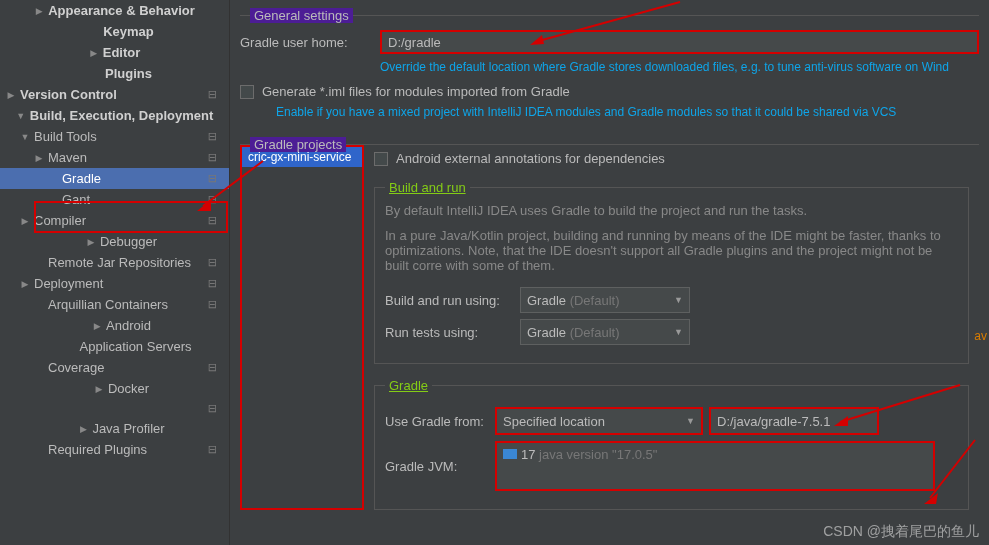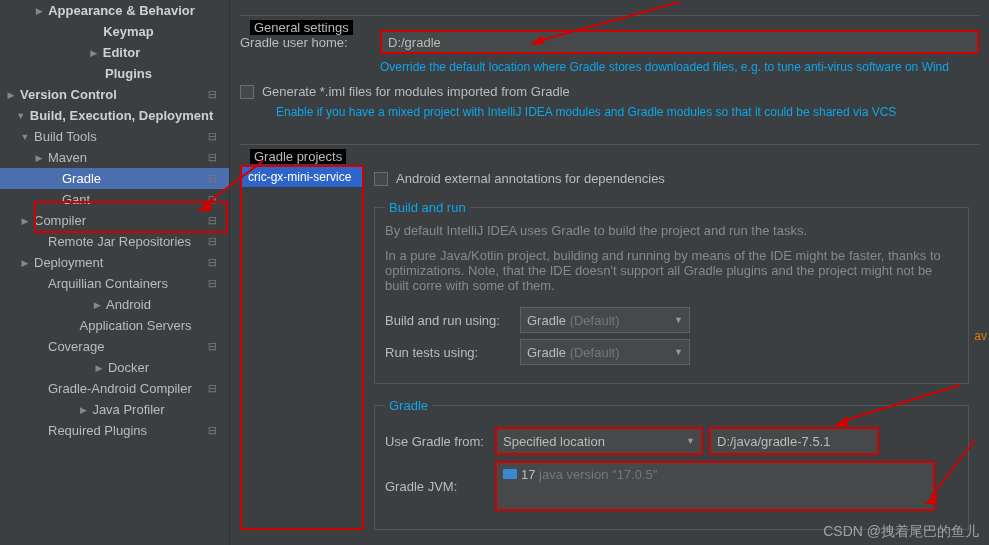--- a/index.html
+++ b/index.html
@@ -13,41 +13,41 @@
 .arrow.down::before { content: "▼"; }
 .arrow.right::before { content: "▶"; }
 .arrow.none::before { content: ""; }
 .bold { font-weight: bold; color: #d0d0d0; }
 .lock { color: #777; font-size: 11px; margin-left: auto; padding-right: 6px; }
 .pad-0 { padding-left: 6px; }
 .pad-1 { padding-left: 20px; }
 .pad-2 { padding-left: 34px; }
 .pad-3 { padding-left: 48px; }
 .main { flex: 1; padding: 0 10px; position: relative; }
-.fieldset-label { color: #bbb; position: relative; top: 12px; left: 10px; background: #000000; padding: 0 4px; font-size: 13px; }
+.fieldset-label { color: #bbb; position: relative; top: 0; left: 10px; background: #4c1d95; padding: 0 4px; font-size: 13px; }
 .fs-line { border-top: 1px solid #555; margin-top: -8px; }
 .section { margin-top: 8px; }
 .row { display: flex; align-items: center; margin: 6px 0; }
 .label { width: 140px; color: #bbb; }
 .input { background: #45494a; border: 1px solid #5e6060; color: #bbb; padding: 3px 6px; height: 24px; font-size: 13px; }
 .help { color: #0ea5e9; font-size: 12px; margin-left: 140px; }
 .cb { width: 14px; height: 14px; background: #43494a; border: 1px solid #6c6c6c; margin-right: 8px; }
-.gp-body { display: flex; margin-top: 20px; }
+.gp-body { display: flex; margin-top: 0; }
 .proj-list { width: 124px; border: 2px solid #d40000; }
 .proj-item { background: #2f65ca; color: #fff; padding: 3px 6px; font-size: 12px; }
 .proj-detail { flex: 1; padding: 0 10px; }
 .sub-label { width: 135px; color: #bbb; }
 .combo { background: #45494a; border: 1px solid #5e6060; color: #bbb; padding: 12px 6px; height: 24px; display: flex; align-items: center; justify-content: space-between; min-width: 150px; }
 .combo .dim { color: #777; }
 .caret { font-size: 9px; color: #999; }
 .redbox { border: 2px solid #d40000; }
 .arrow-annot { position: absolute; pointer-events: none; }
 .watermark { position: absolute; bottom: 4px; right: 10px; color: #d0d0d0aa; font-size: 14px; }
 fieldset { border: 1px solid #555; padding: 8px 10px 12px; margin-top: 14px; }
-legend { color: #0ea5e9; padding: 0 4px; }
+legend { color: #84cc16; padding: 0 4px; text-decoration: underline; }
 .grad-text { color: #888; }
 .jvm-ico { width: 14px; height: 10px; background: #3a87d4; display: inline-block; margin-right: 4px; }
 .rt-text { position: absolute; right: 2px; top: 329px; color: #d97c00; font-size: 12px; }
 </style>
 </head>
 <body>
 
 <div class="container">
   <div class="sidebar" id="sidebar">
       <div class="tree-item pad-0">
@@ -93,20 +93,24 @@
       <div class="tree-item pad-3">
         <span class="arrow none"></span>
         <span>Gant</span>
         <span class="lock">⊟</span>
       </div>
       <div class="tree-item pad-1">
         <span class="arrow right"></span>
         <span>Compiler</span>
         <span class="lock">⊟</span>
       </div>
+      <div class="tree-item pad-1">
+        <span class="arrow right"></span>
+        <span>Debugger</span>
+      </div>
       <div class="tree-item pad-2">
         <span class="arrow none"></span>
         <span>Remote Jar Repositories</span>
         <span class="lock">⊟</span>
       </div>
       <div class="tree-item pad-1">
         <span class="arrow right"></span>
         <span>Deployment</span>
         <span class="lock">⊟</span>
       </div>
@@ -127,21 +131,20 @@
         <span class="arrow none"></span>
         <span>Coverage</span>
         <span class="lock">⊟</span>
       </div>
       <div class="tree-item pad-1">
         <span class="arrow right"></span>
         <span>Docker</span>
       </div>
       <div class="tree-item pad-2">
         <span class="arrow none"></span>
-        <span>Gradle-Android Compiler</span>
         <span class="lock">⊟</span>
       </div>
       <div class="tree-item pad-1">
         <span class="arrow right"></span>
         <span>Java Profiler</span>
       </div>
       <div class="tree-item pad-2">
         <span class="arrow none"></span>
         <span>Required Plugins</span>
         <span class="lock">⊟</span>

